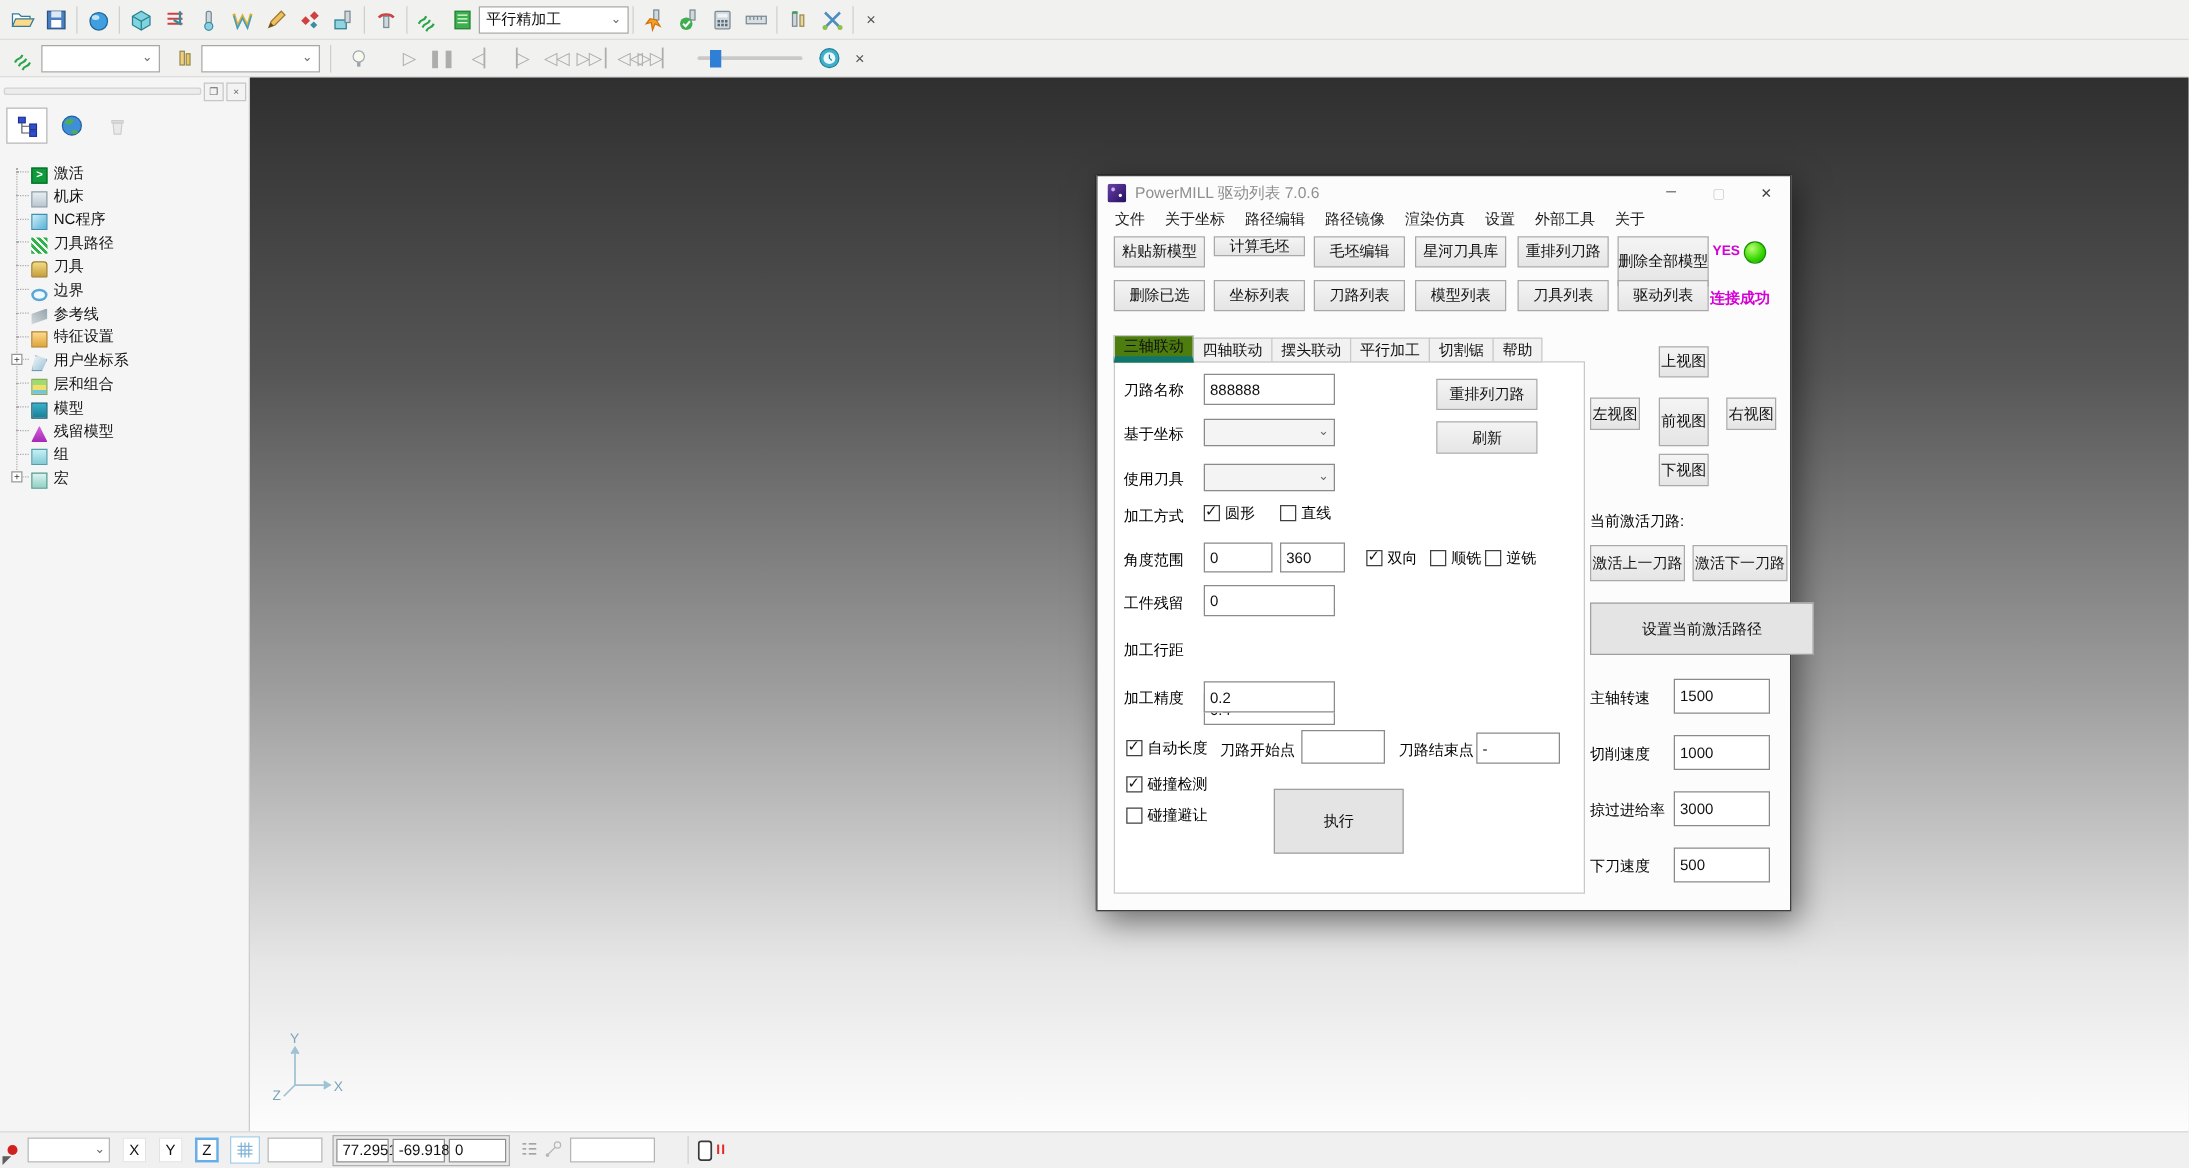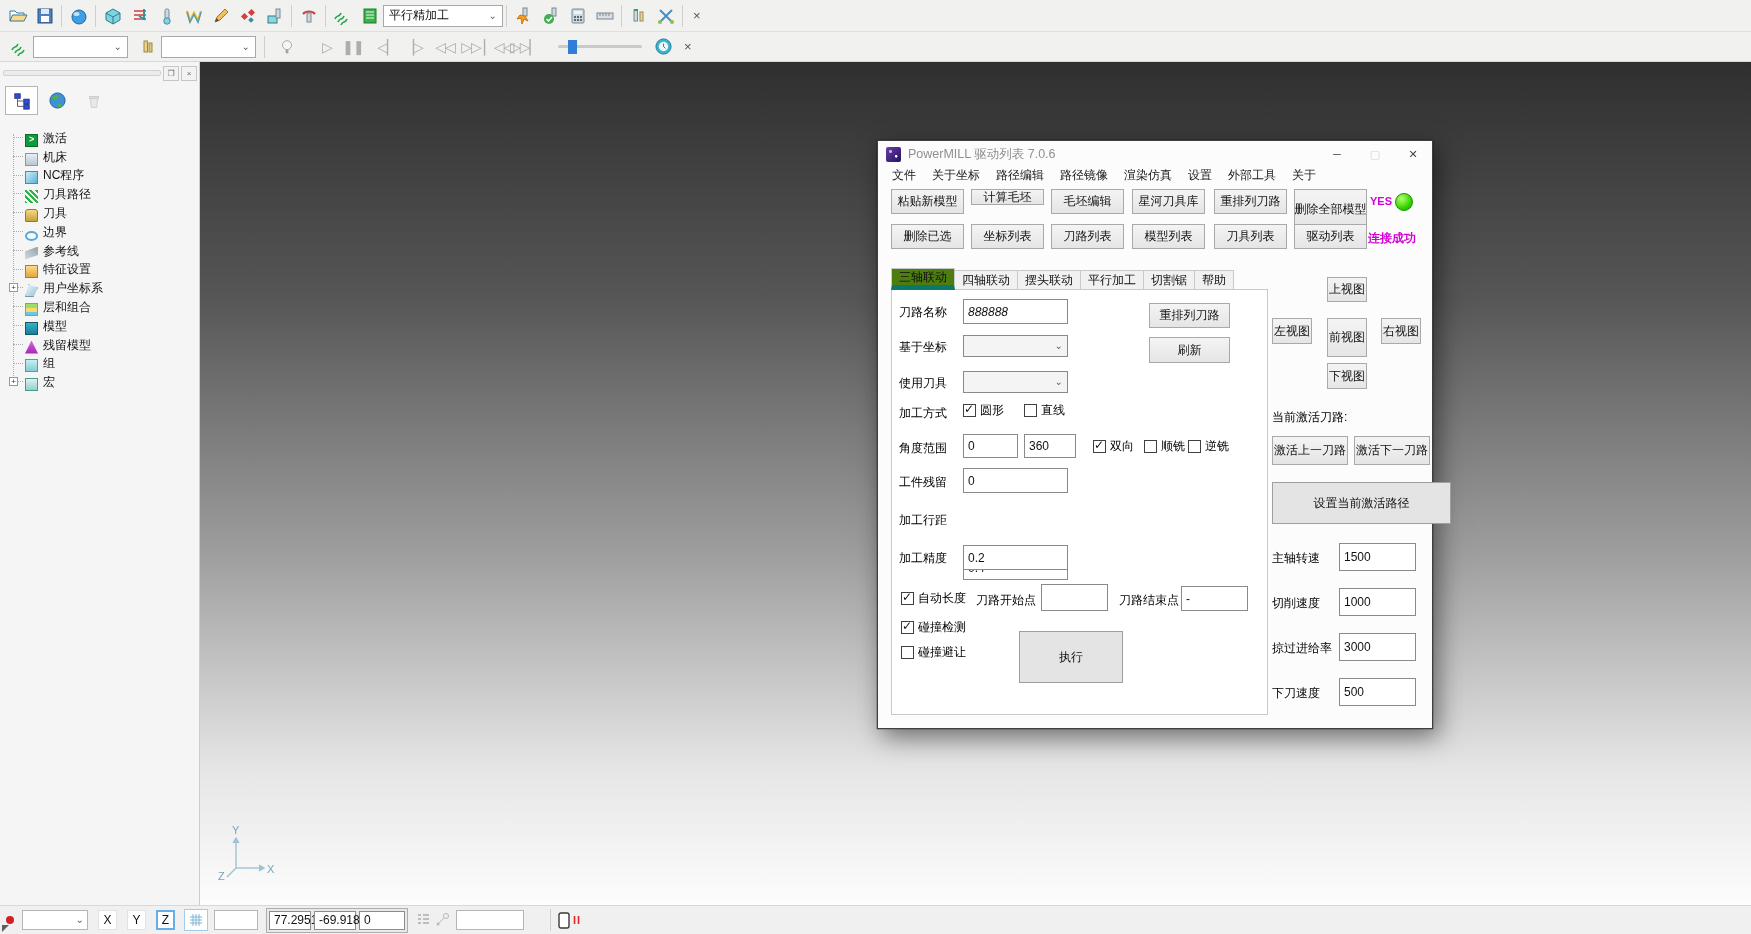--- a/index.html
+++ b/index.html
@@ -455,21 +455,21 @@
     <span class="dtab active">三轴联动</span>
     <span class="dtab">四轴联动</span>
     <span class="dtab">摆头联动</span>
     <span class="dtab">平行加工</span>
     <span class="dtab">切割锯</span>
     <span class="dtab">帮助</span>
   </div>
   <div class="tabpanel"></div>
 
   <span class="lab" style="left:21px;top:163px">刀路名称</span>
-  <input class="tin" style="left: 85px; top: 158px; width: 105px; height: 25px; font-style: italic;" value="888888">
+  <input class="tin" style="left: 85px; top: 158px; width: 105px; height: 25px;" value="888888">
   <div class="btn" style="left:271px;top:162px;width:81px;height:25px">重排列刀路</div>
 
   <span class="lab" style="left:21px;top:198px">基于坐标</span>
   <div class="dcombo" style="left:85px;top:194px;width:105px;height:22px">
     <span class="ctext"></span>
     <span class="chev">⌄</span>
   </div>
   <div class="btn" style="left:271px;top:196px;width:81px;height:26px">刷新</div>
 
   <span class="lab" style="left:21px;top:234px">使用刀具</span>

